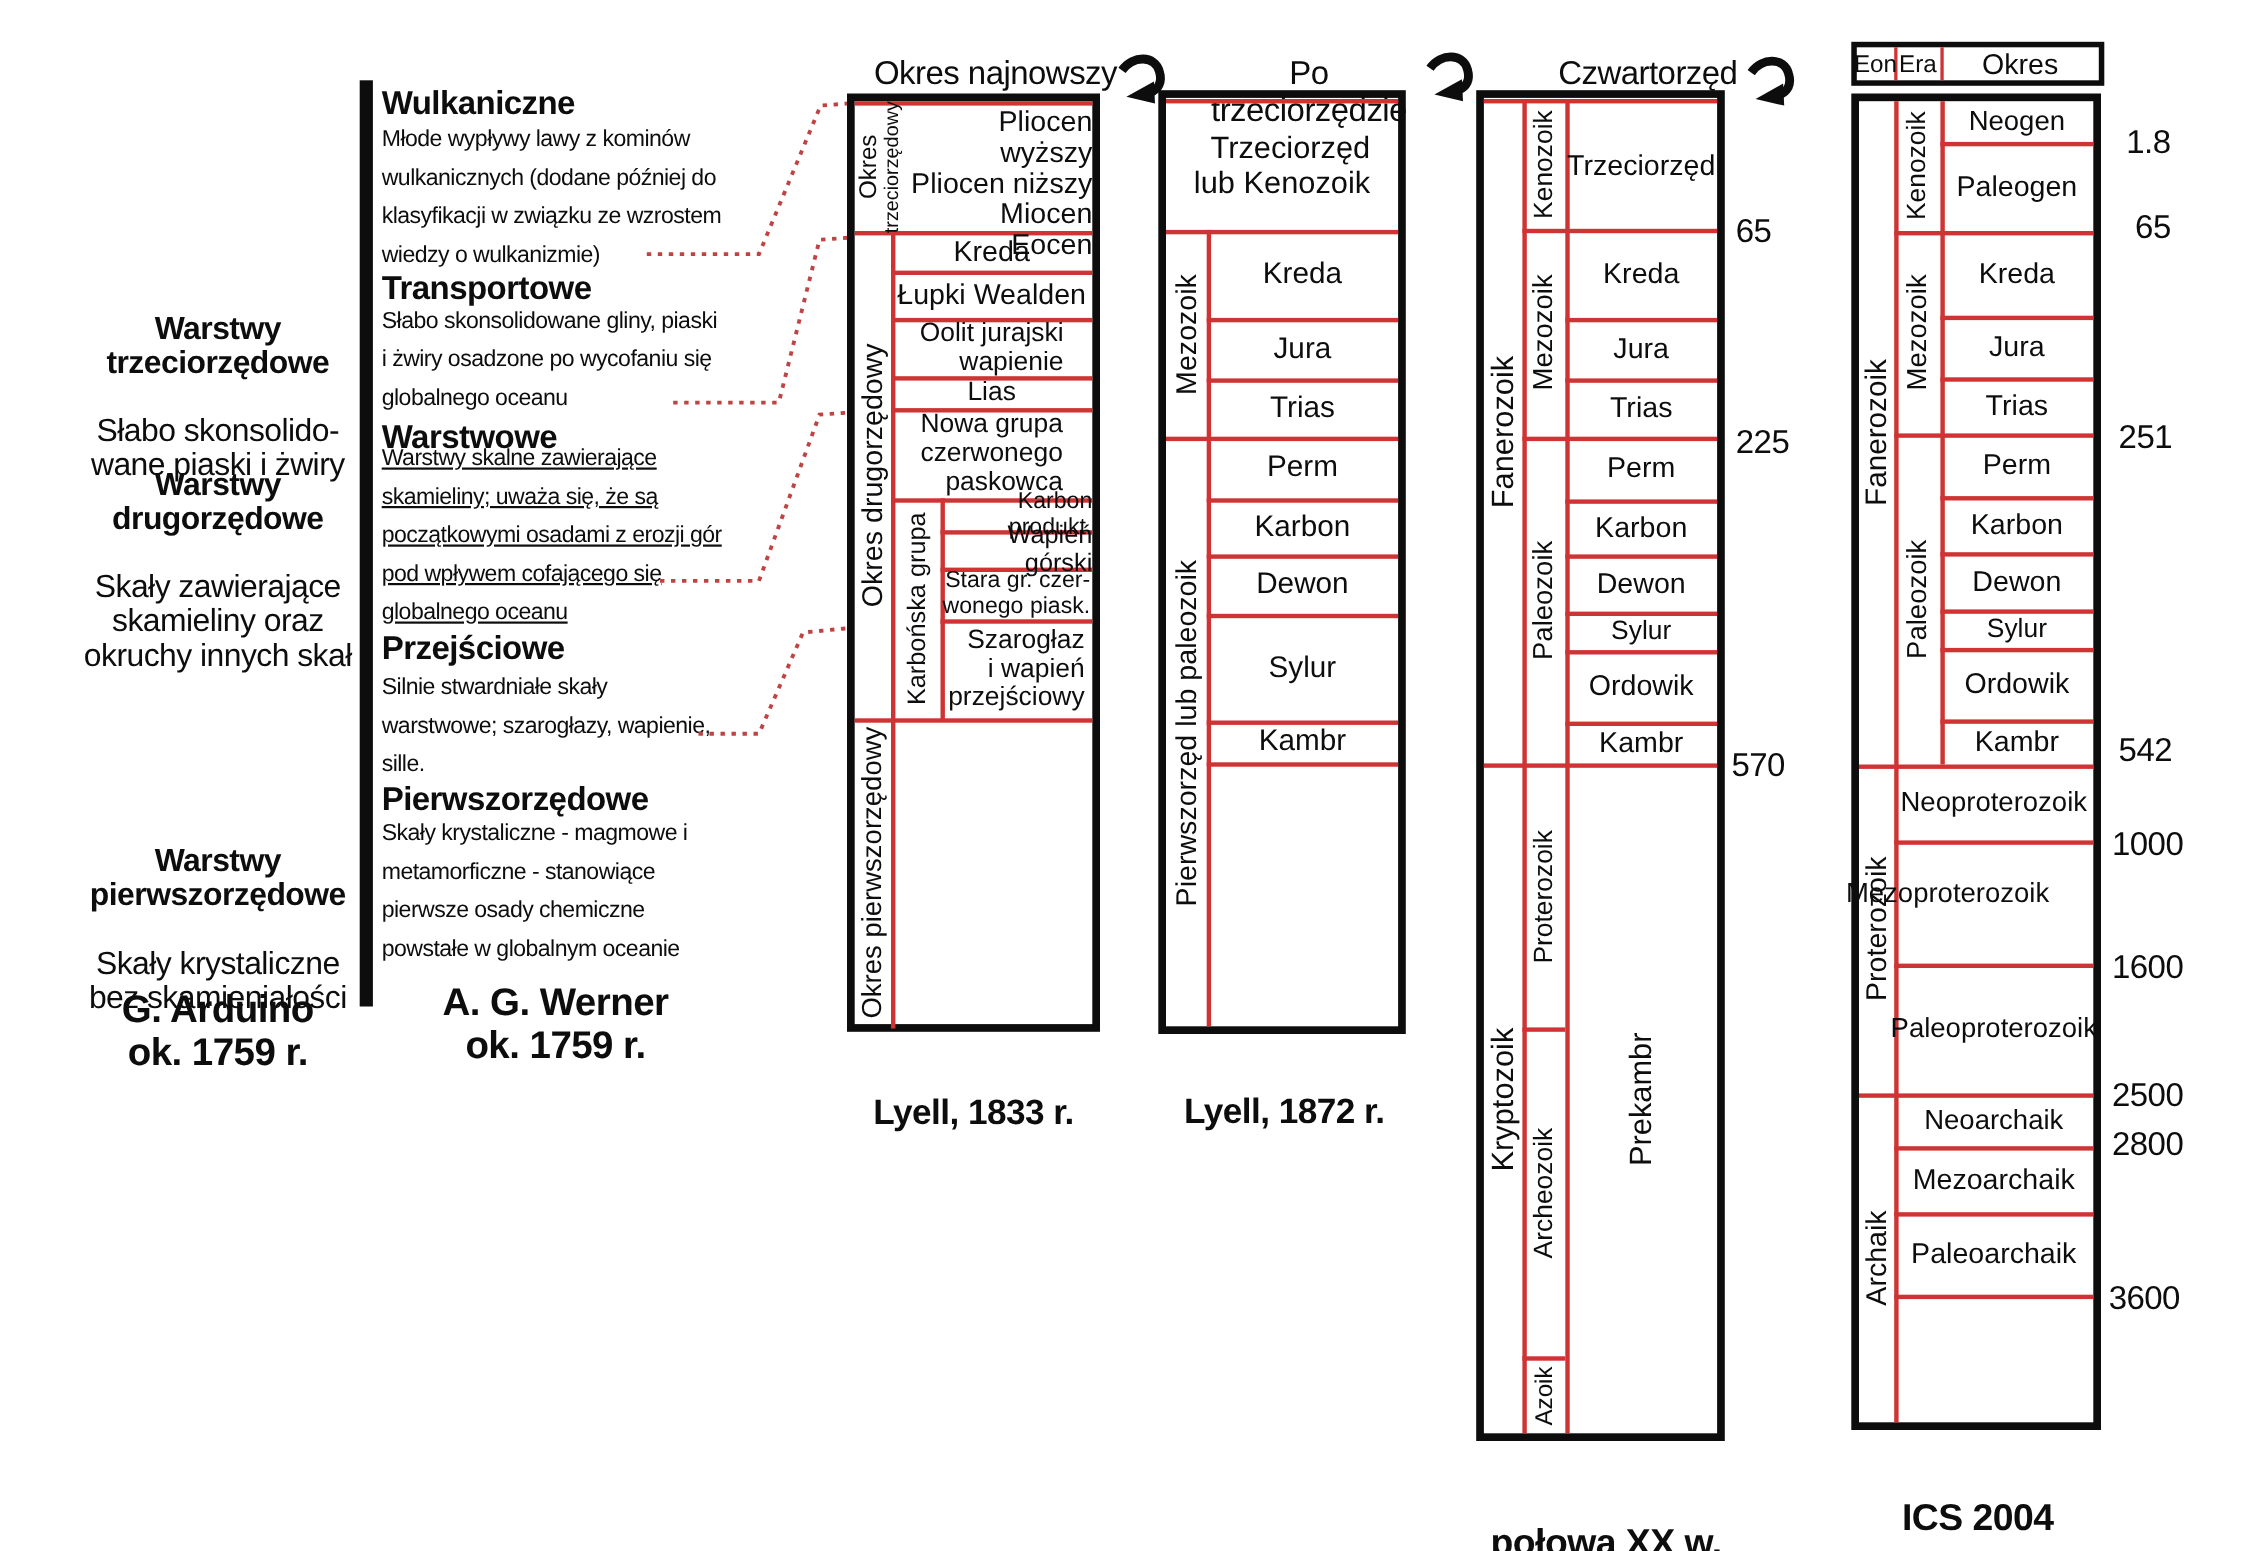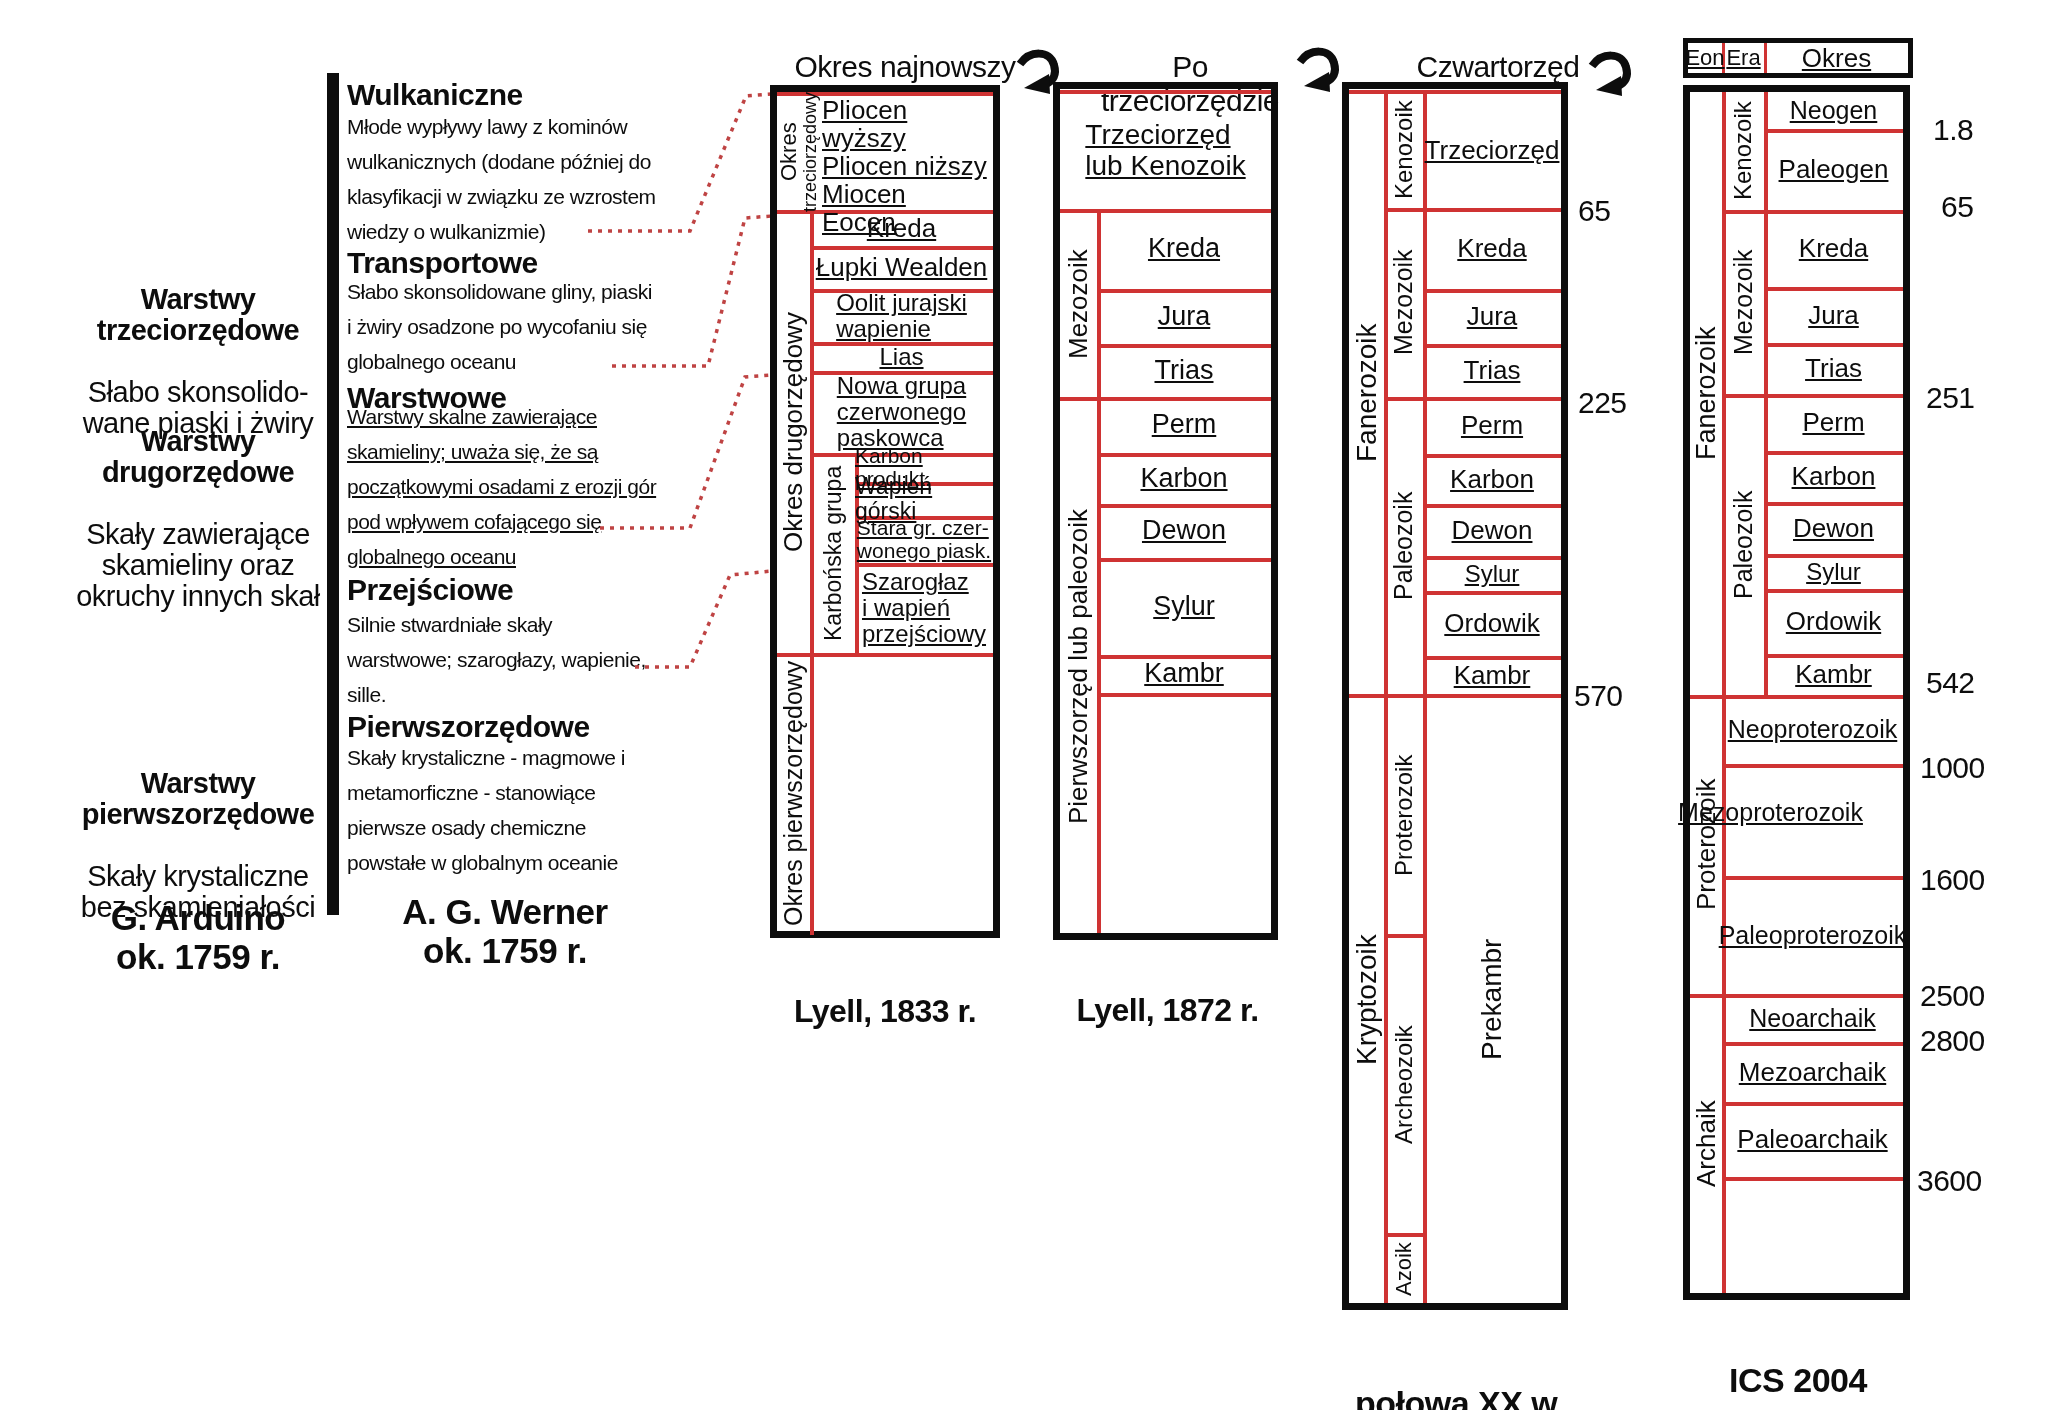--- a/index.html
+++ b/index.html
@@ -2,21 +2,21 @@
 <html><head>
 <meta charset="utf-8">
 <style>
   html,body{margin:0;padding:0;background:#fff;}
   #canvas{position:relative;width:2048px;height:1410px;background:#ffffff;overflow:hidden;
           font-family:"Liberation Sans","DejaVu Sans",sans-serif;color:#0d0d0d;}
   .box{position:absolute;border:7px solid #0d0d0d;box-sizing:border-box;background:transparent;}
   .hl{position:absolute;height:4px;background:#cf3333;}
   .vl{position:absolute;width:4px;background:#cf3333;}
   .cell{position:absolute;display:flex;align-items:center;justify-content:center;
-        text-align:left;white-space:pre-line;line-height:1.08;text-decoration:underline;}
+        text-align:right;white-space:pre-line;line-height:1.08;}
   .vlab{position:absolute;display:flex;align-items:center;justify-content:center;
         writing-mode:vertical-rl;transform:rotate(180deg);white-space:pre-line;text-align:center;}
   .hdr{position:absolute;font-size:30px;text-align:center;letter-spacing:-0.5px;}
   .cap{position:absolute;font-size:32px;font-weight:bold;text-align:center;letter-spacing:-0.5px;margin-top:32px;}
   .num{position:absolute;font-size:30px;letter-spacing:-0.5px;}
   .wsec-h{position:absolute;font-size:30px;font-weight:bold;letter-spacing:-0.5px;}
   .wsec-b{position:absolute;font-size:21px;letter-spacing:-0.5px;line-height:35px;white-space:pre-line;}
   .lgroup{position:absolute;left:63px;width:270px;text-align:center;font-size:29px;
           line-height:31px;letter-spacing:-0.5px;white-space:pre-line;}
   .lgroup .t{font-weight:bold;}

